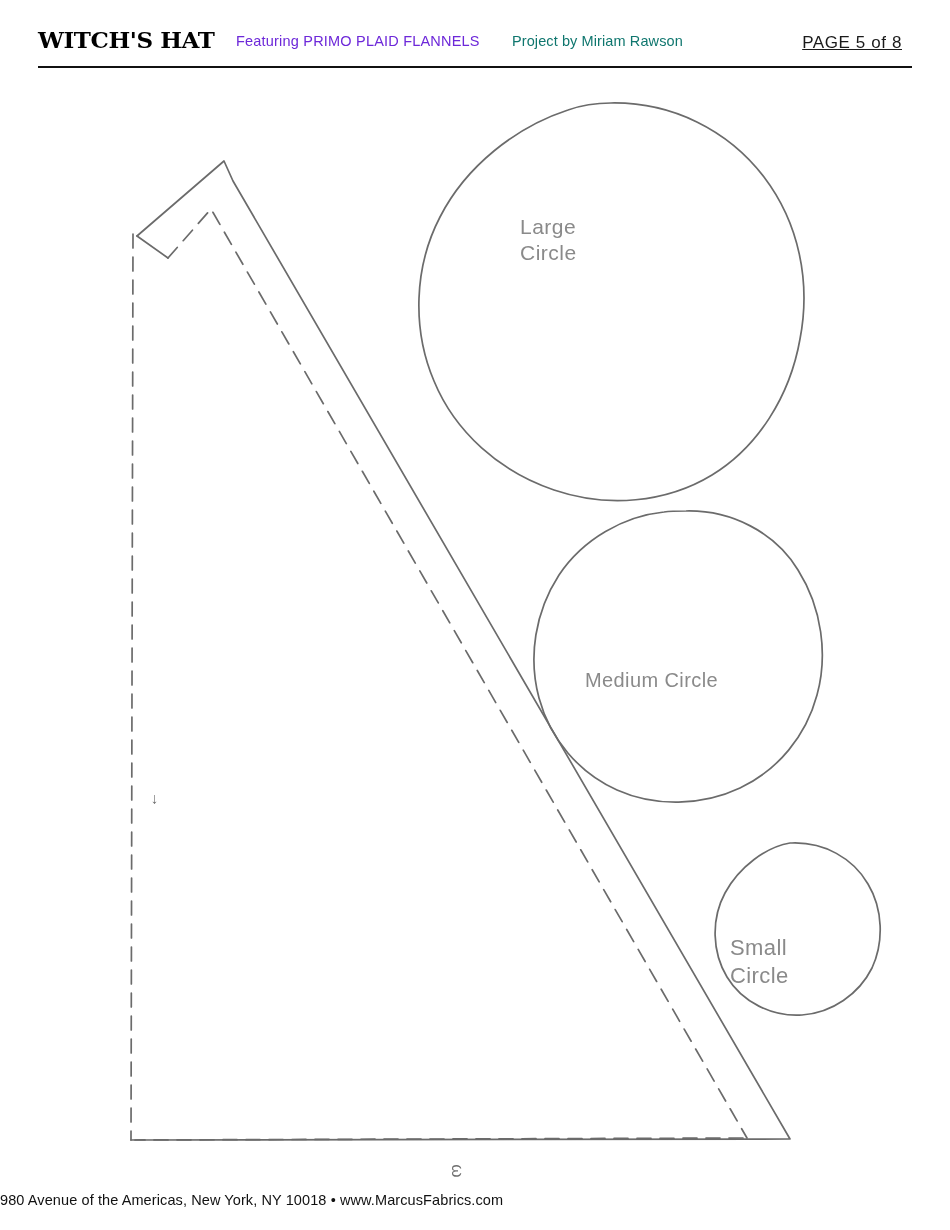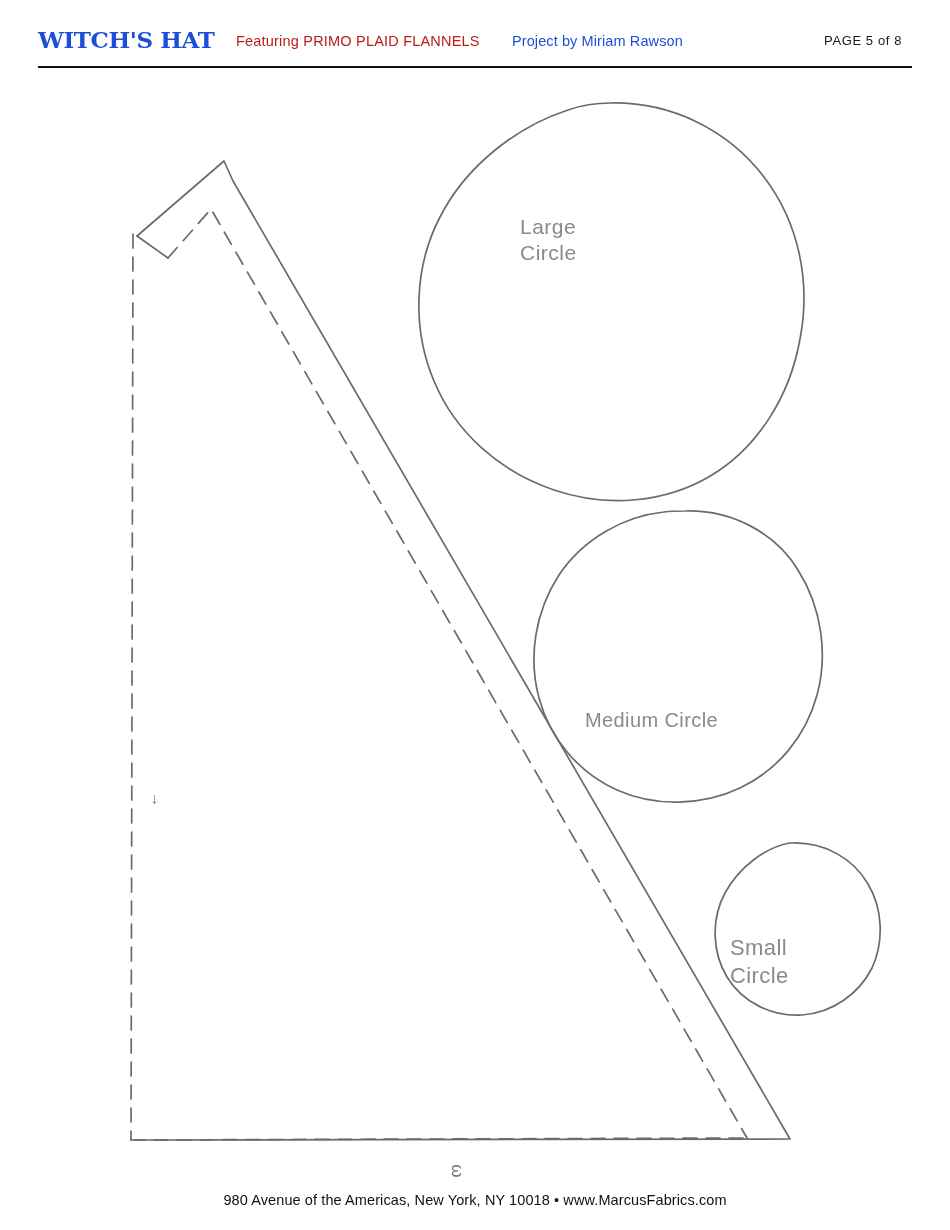--- a/index.html
+++ b/index.html
@@ -25,49 +25,50 @@
     height: 66px;
   }
   .brand {
     position: absolute;
     left: 38px;
     top: 26px;
     font-family: "DejaVu Serif", serif;
     font-weight: bold;
     font-size: 23px;
     letter-spacing: -0.4px;
-    color: #1d4ed8;
+    color: #000000;
     white-space: nowrap;
   }
   .featuring {
     position: absolute;
     left: 236px;
     top: 33px;
     font-size: 14.5px;
-    color: #b91c1c;
+    color: #6d28d9;
     letter-spacing: 0.2px;
     white-space: nowrap;
   }
   .project-by {
     position: absolute;
     left: 512px;
     top: 33px;
     font-size: 14.5px;
-    color: #1d4ed8;
+    color: #0f766e;
     letter-spacing: 0.1px;
     white-space: nowrap;
   }
   .page-num {
     position: absolute;
     right: 48px;
     top: 33px;
-    font-size: 13px;
+    font-size: 17px;
     color: #1a1a1a;
     letter-spacing: 0.6px;
     white-space: nowrap;
+    text-decoration: underline;
   }
   .rule {
     position: absolute;
     left: 38px;
     top: 66px;
     width: 874px;
     height: 2px;
     background: #111;
   }
 
@@ -83,21 +84,21 @@
 
   .label {
     position: absolute;
     color: #8a8a8a;
     font-family: "Liberation Sans", sans-serif;
     line-height: 1.25;
     white-space: pre-line;
     user-select: none;
   }
   .label.large  { left: 520px; top: 148px; width: 180px; font-size: 21px; letter-spacing: 0.5px; }
-  .label.medium { left: 585px; top: 602px; width: 200px; font-size: 20px; letter-spacing: 0.4px; margin-top: 40px; }
+  .label.medium { left: 585px; top: 602px; width: 200px; font-size: 20px; letter-spacing: 0.4px; }
   .label.small  { left: 730px; top: 868px; width: 130px; font-size: 22px; letter-spacing: 0.4px; }
 
   .mark-vert {
     position: absolute;
     left: 150px;
     top: 725px;
     font-size: 15px;
     color: #6f6f6f;
     transform: rotate(90deg);
   }
@@ -109,21 +110,20 @@
     color: #6f6f6f;
     transform: rotate(90deg);
   }
 
   
   .footer {
     position: absolute;
     left: 0;
     bottom: 22px;
     width: 950px;
-    text-align: center;
     font-size: 14.5px;
     color: #111;
     letter-spacing: 0.1px;
   }
 </style>
 </head>
 <body>
 
 <div class="header">
   <div class="brand">

